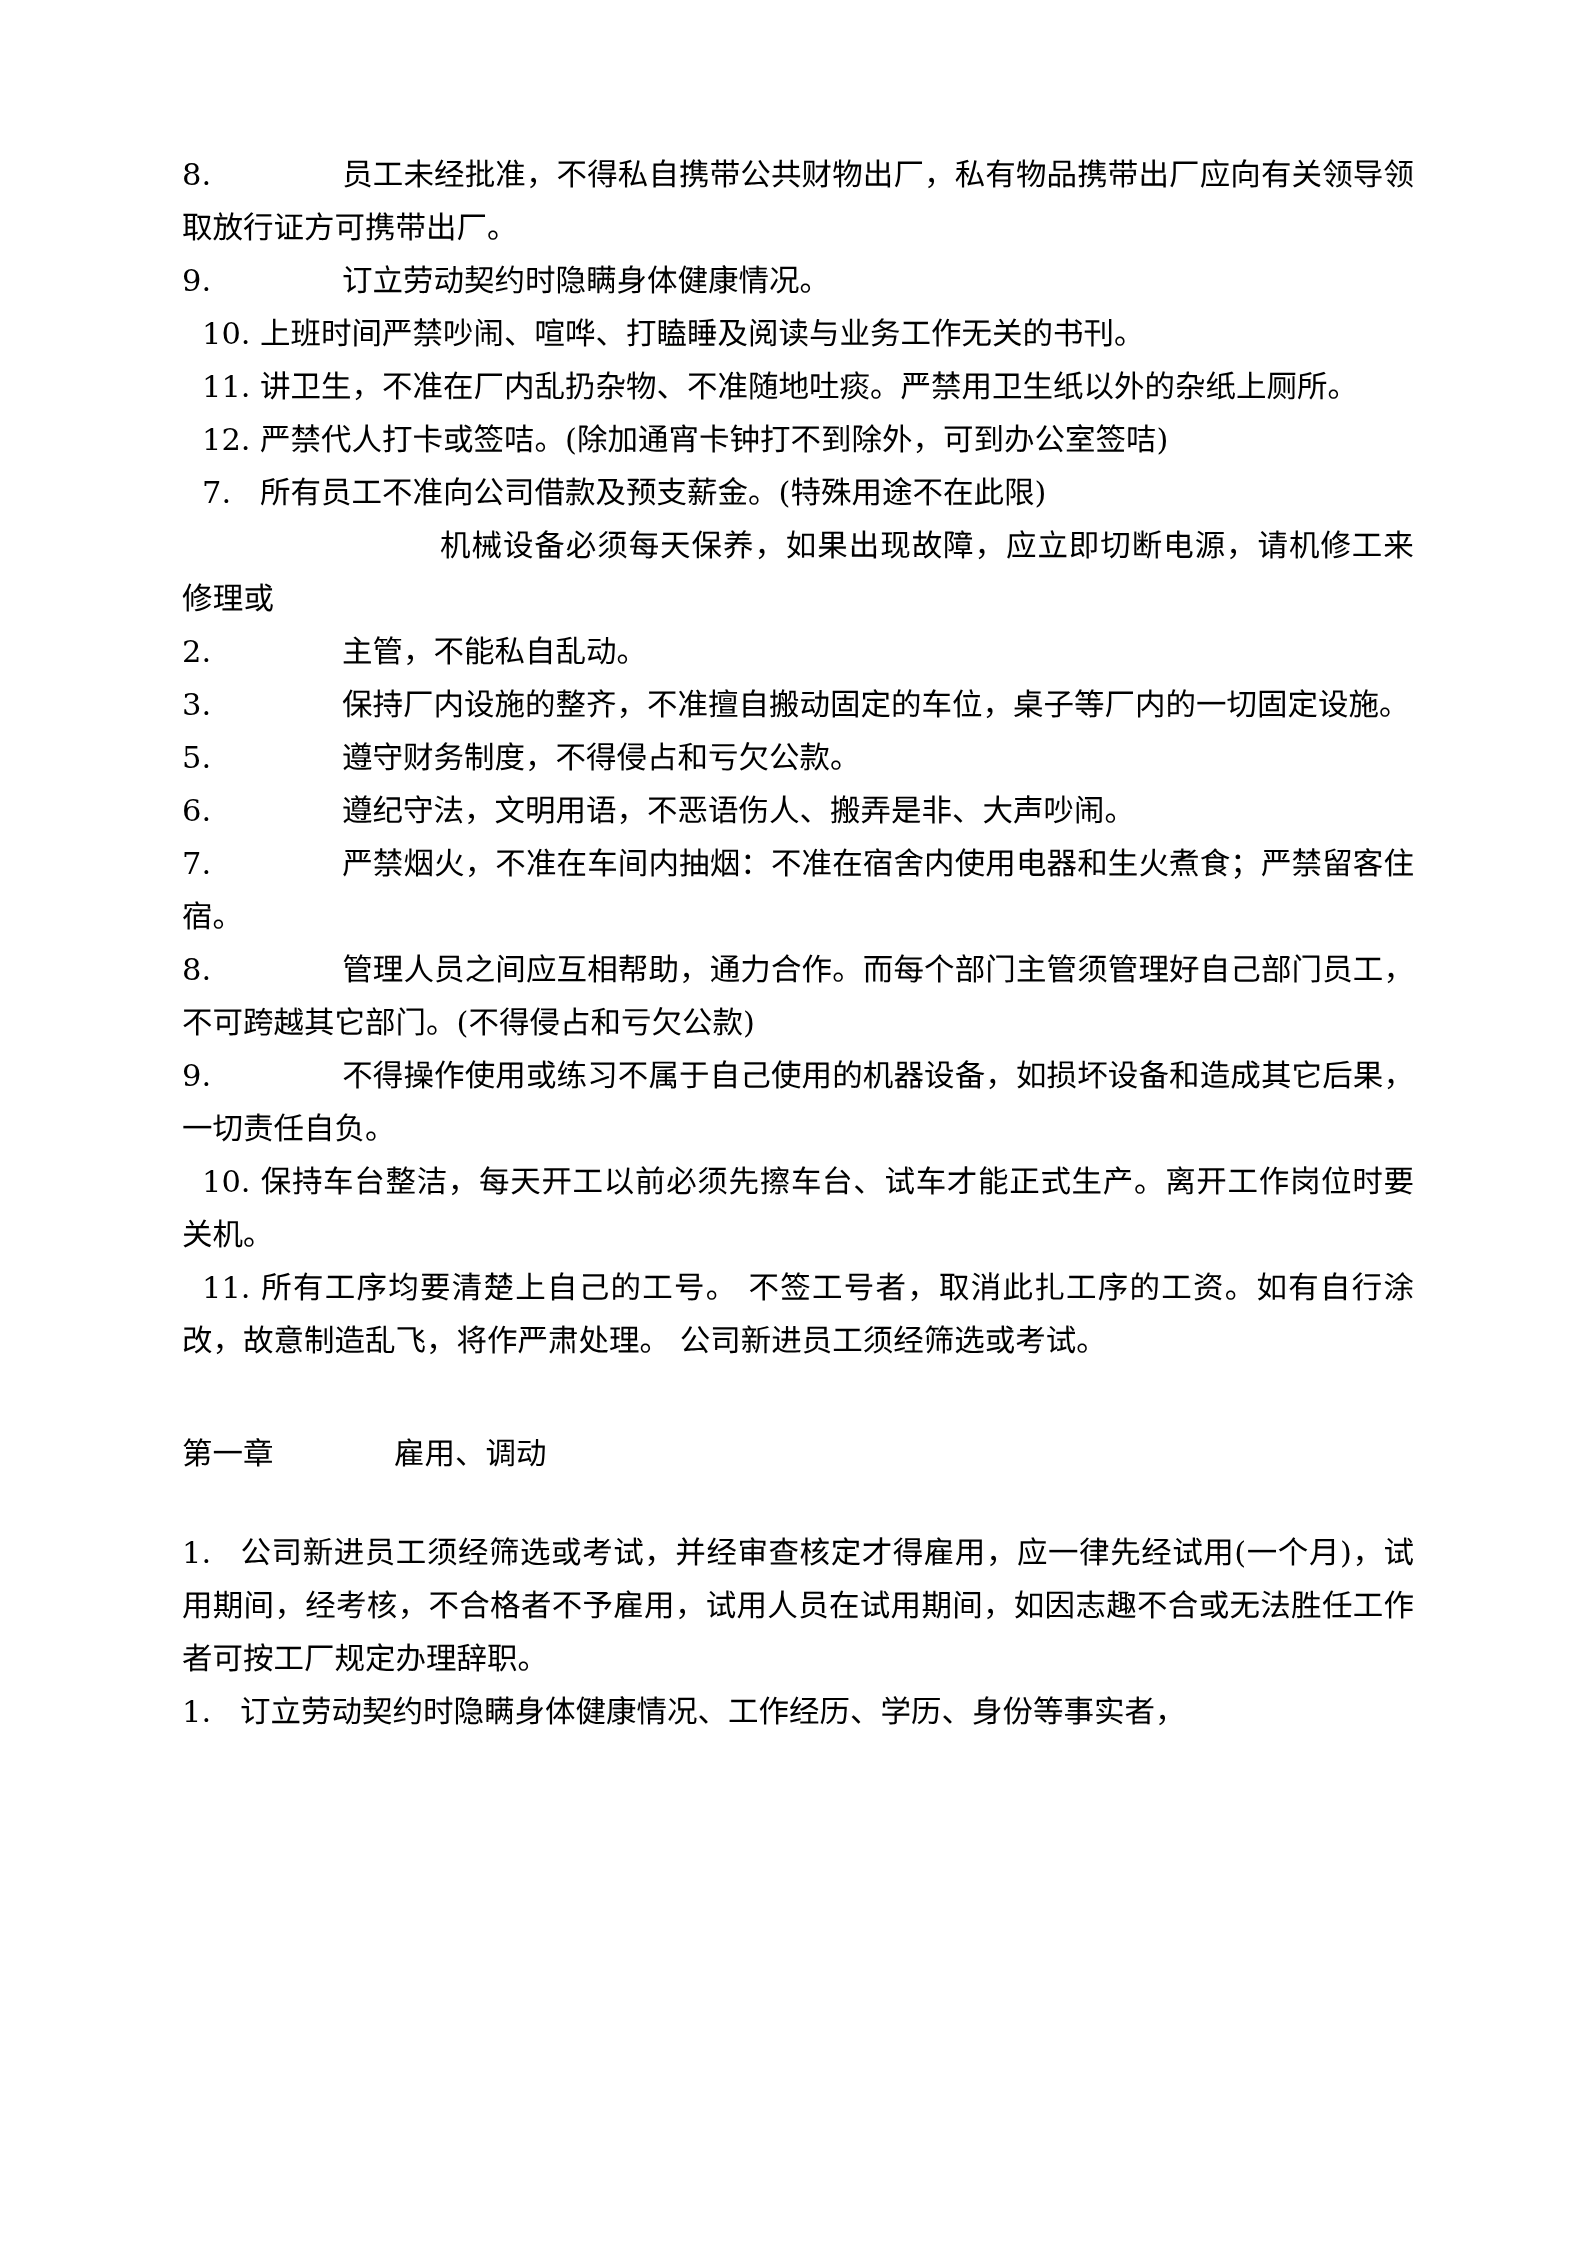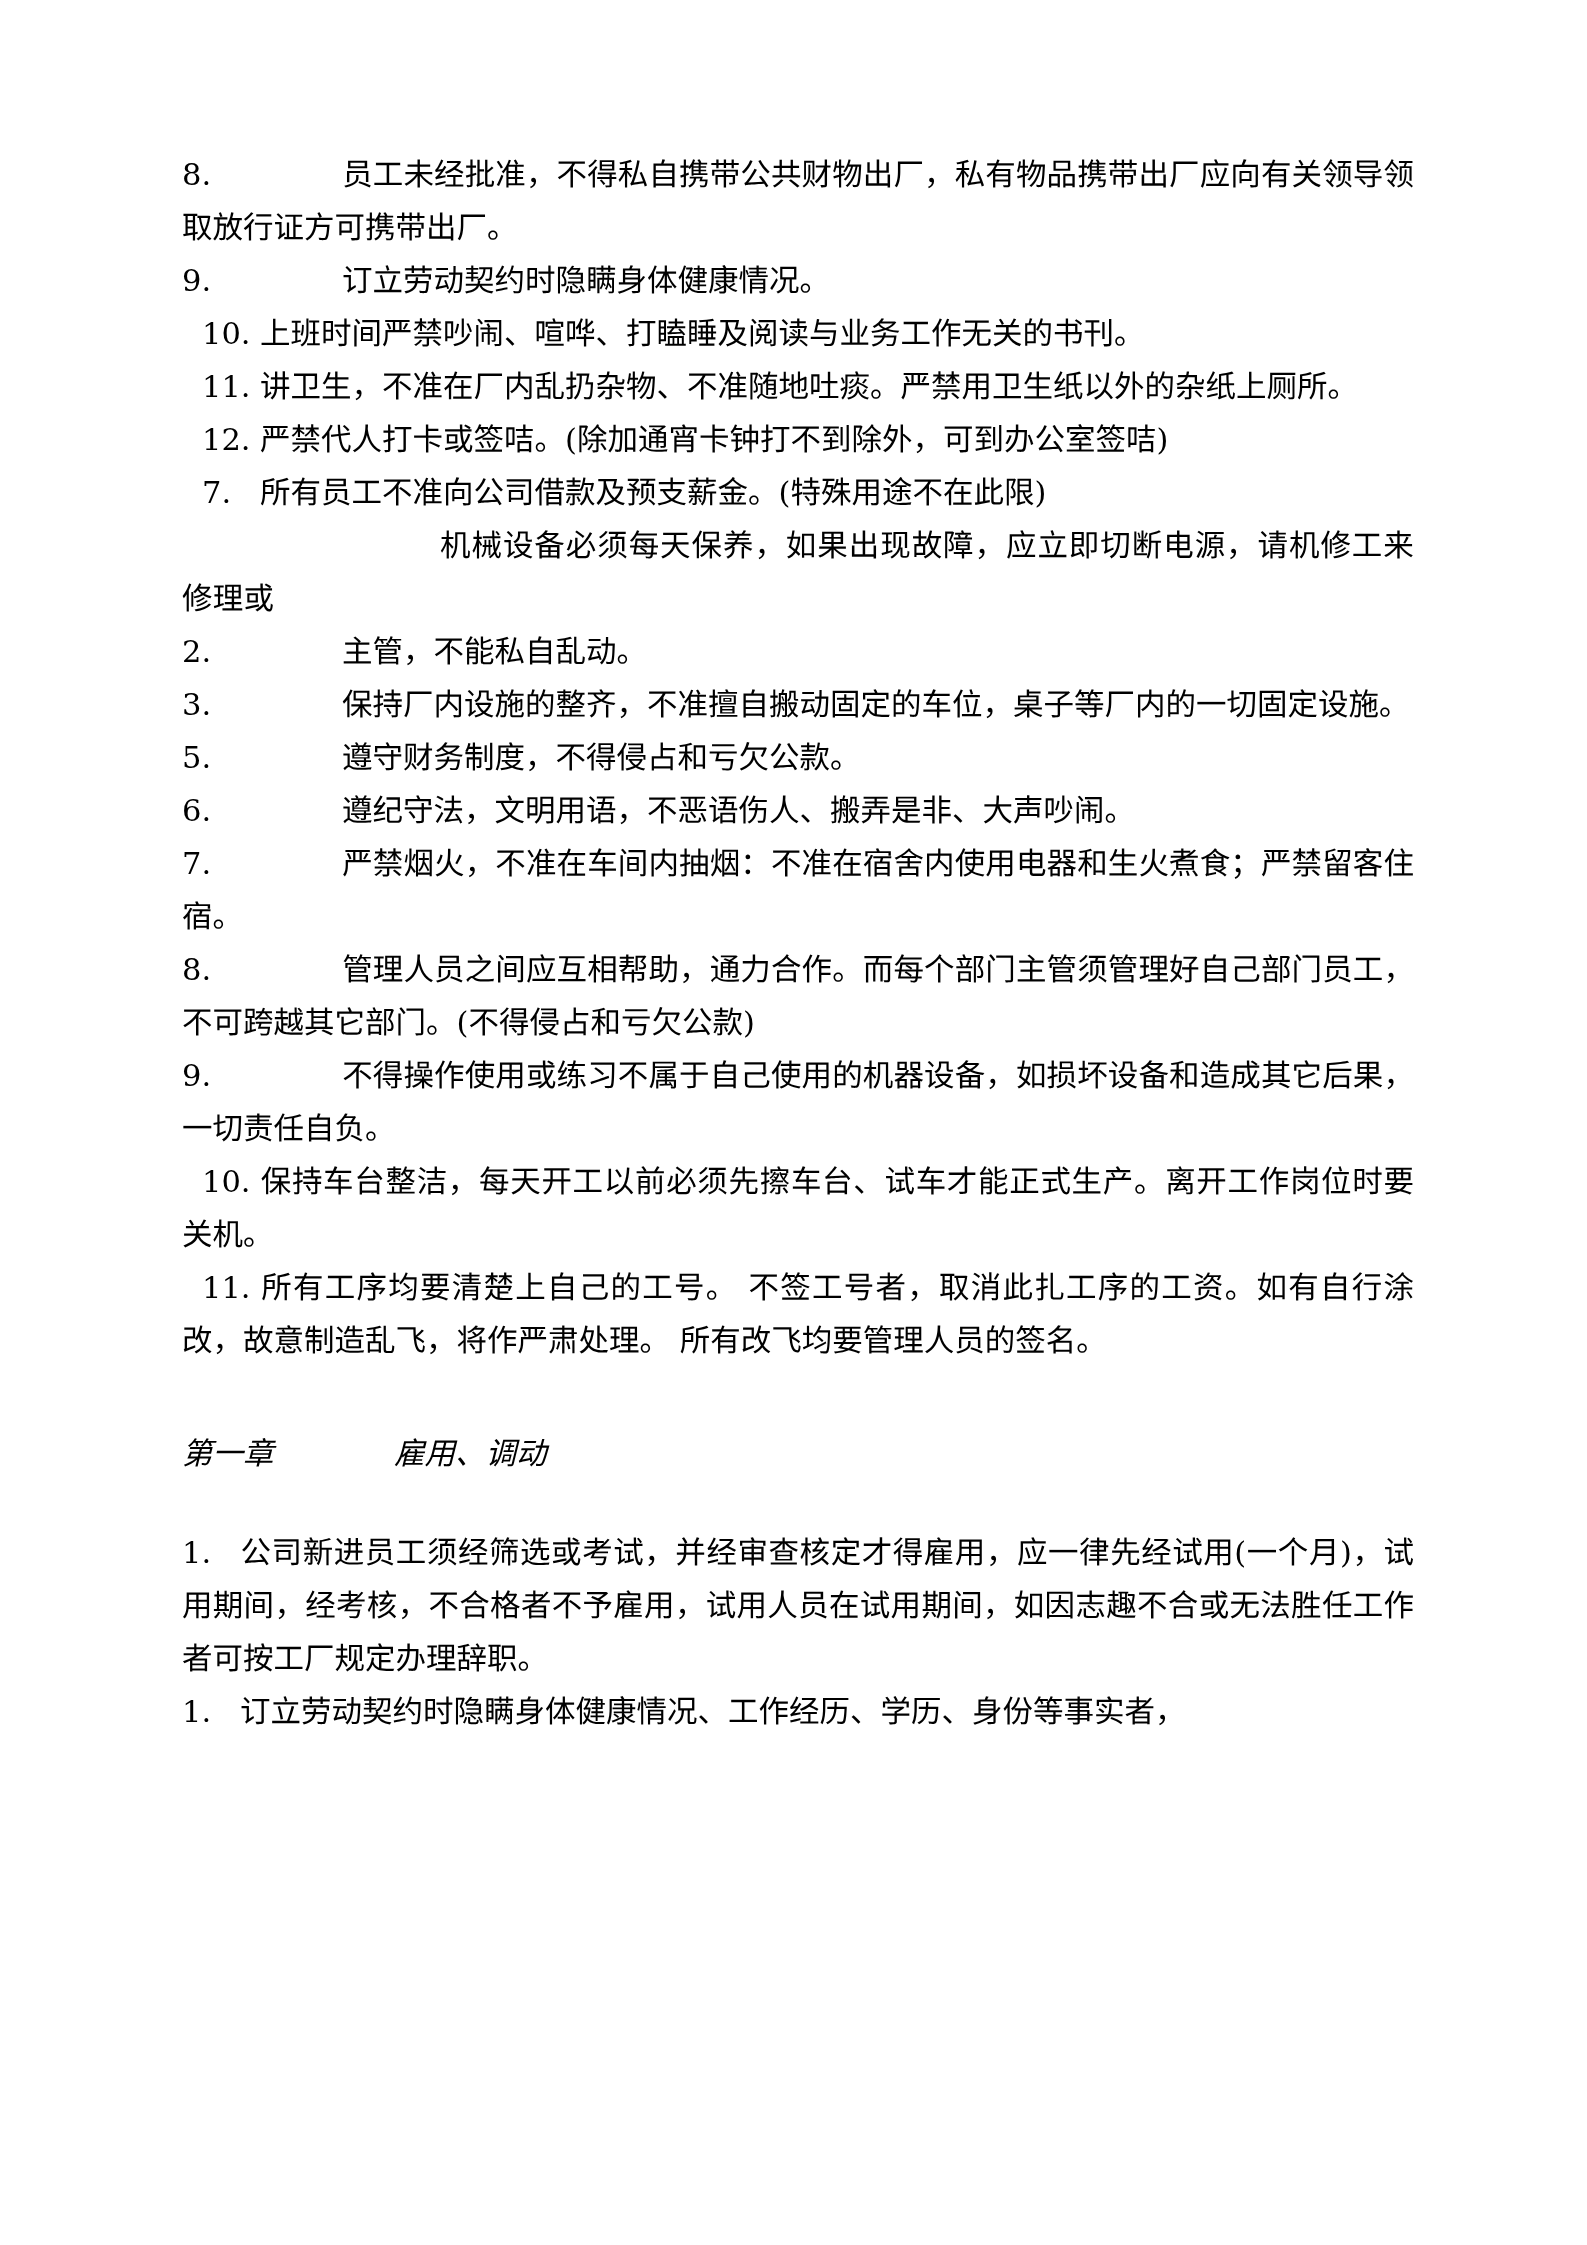--- a/index.html
+++ b/index.html
@@ -68,21 +68,20 @@
     text-indent: 258px;
   }
   .spacer-md { height: 46px; }
   .spacer-lg { height: 60px; }
   
   .chapter {
     font-size: 30.5px;
     line-height: 53px;
     margin: 0;
     white-space: nowrap;
-    font-style: italic;
   }
   .chapter .ch-label {
     display: inline-block;
     min-width: 212px;
   }
 </style>
 </head>
 <body>
 
 <div class="page">
@@ -141,21 +140,21 @@
 
     <div class="li tab-wide">
       <span class="num">9.</span><span>不得操作使用或练习不属于自己使用的机器设备，如损坏设备和造成其它后果，一切责任自负。</span>
     </div>
 
     <div class="li tab-narrow">
       <span class="num">10.</span><span>保持车台整洁，每天开工以前必须先擦车台、试车才能正式生产。离开工作岗位时要关机。</span>
     </div>
 
     <div class="li tab-narrow">
-      <span class="num">11.</span><span>所有工序均要清楚上自己的工号。  不签工号者，取消此扎工序的工资。如有自行涂改，故意制造乱飞，将作严肃处理。  所有改飞均要管理人员的签名。</span>
+      <span class="num">11.</span><span>所有工序均要清楚上自己的工号。  不签工号者，取消此扎工序的工资。如有自行涂改，故意制造乱飞，将作严肃处理。  公司新进员工须经筛选或考试。</span>
     </div>
 
     <div class="spacer-lg"></div>
 
     <p class="chapter">
       <span class="ch-label">第一章</span><span>雇用、调动</span>
     </p>
 
     <div class="spacer-md"></div>
 

